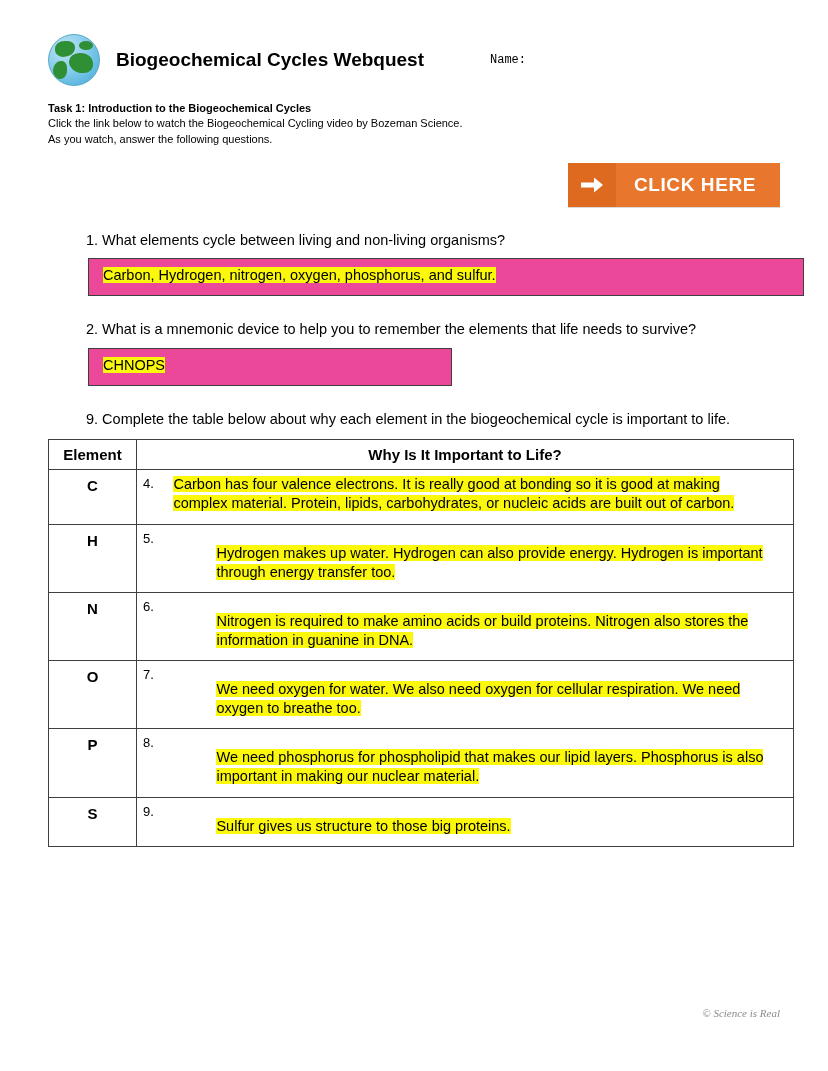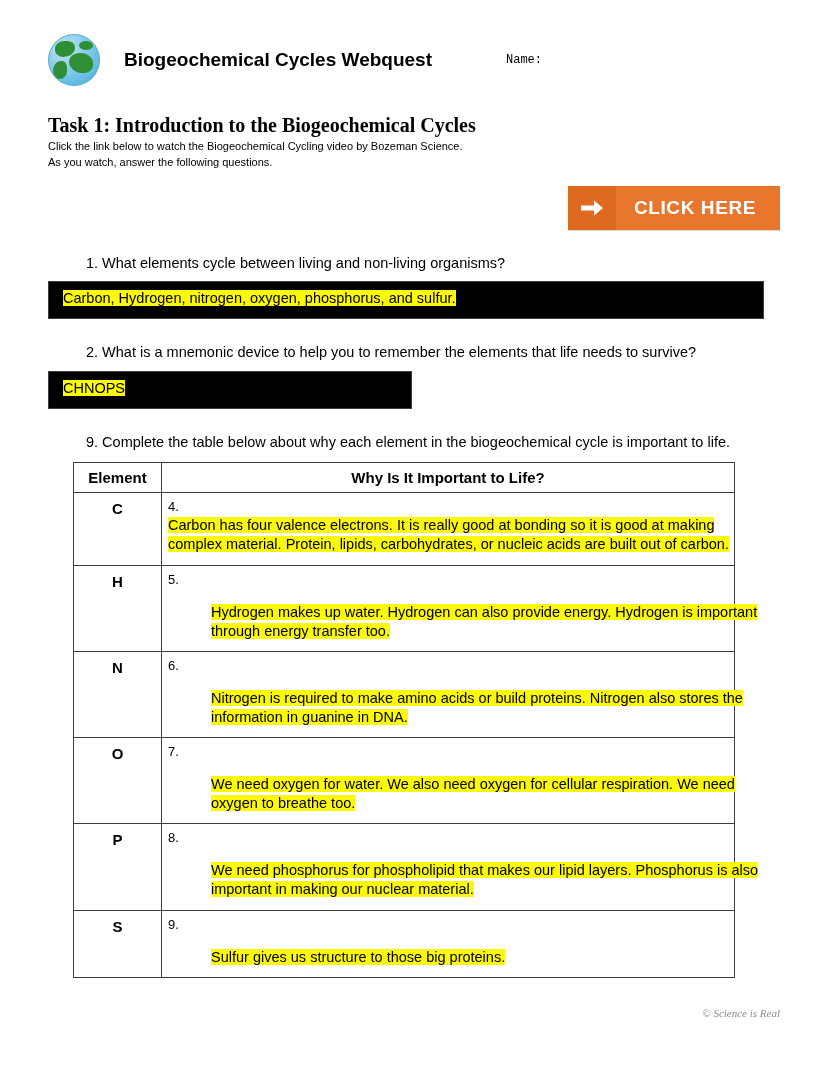--- a/index.html
+++ b/index.html
@@ -19,21 +19,20 @@
     height: 1071px;
     padding: 24px 48px 0 48px;
   }
 
   
   .header {
     display: flex;
     align-items: center;
     height: 60px;
     margin-top: 6px;
-    gap: 8px;
   }
   .globe {
     width: 52px;
     height: 52px;
     border-radius: 50%;
     flex: 0 0 auto;
     margin-left: 0px;
     background:
       radial-gradient(circle at 32% 28%, #bfe4f5 0%, #8fd0ee 38%, #3fa9d8 100%);
     position: relative;
@@ -61,24 +60,23 @@
   }
   .name-label {
     font-size: 12px;
     margin-left: 66px;
     white-space: nowrap;
     font-family: Liberation Mono, monospace;
   }
 
   
   .task-title {
-    font-size: 20px;
-    font-weight: bold;
-    margin-top: 24px;
-    font-family: Liberation Serif, serif;
+    font-size: 11px;
+    font-weight: bold;
+    margin-top: 12px;
   }
   .task-line {
     font-size: 11px;
     line-height: 1.3;
     margin-top: 2px;
   }
 
   
   .btn-wrap {
     display: flex;
@@ -119,39 +117,39 @@
     font-size: 14.5px;
     line-height: 1.35;
     margin-top: 24px;
     margin-left: 38px;
   }
   .answer-box {
     border: 1px solid #3f3f3f;
     margin-top: 8px;
     padding: 7px 10px 9px 14px;
     min-height: 38px;
-    background: #000000;
+    background: #ec4899;
+    margin-left: 40px;
   }
   .answer-box.wide { width: 716px; }
   .answer-box.narrow { width: 364px; }
   .hl {
     background: #fbf80b;
     font-size: 14.5px;
     line-height: 1.32;
     box-decoration-break: clone;
     -webkit-box-decoration-break: clone;
   }
 
   
   table.elements {
-    width: 662px;
+    width: 746px;
     border-collapse: collapse;
     margin-top: 10px;
     table-layout: fixed;
-    margin-left: 25px;
   }
   table.elements th,
   table.elements td {
     border: 1px solid #3f3f3f;
     vertical-align: top;
   }
   table.elements th {
     font-size: 15px;
     font-weight: bold;
     padding: 6px 4px;

